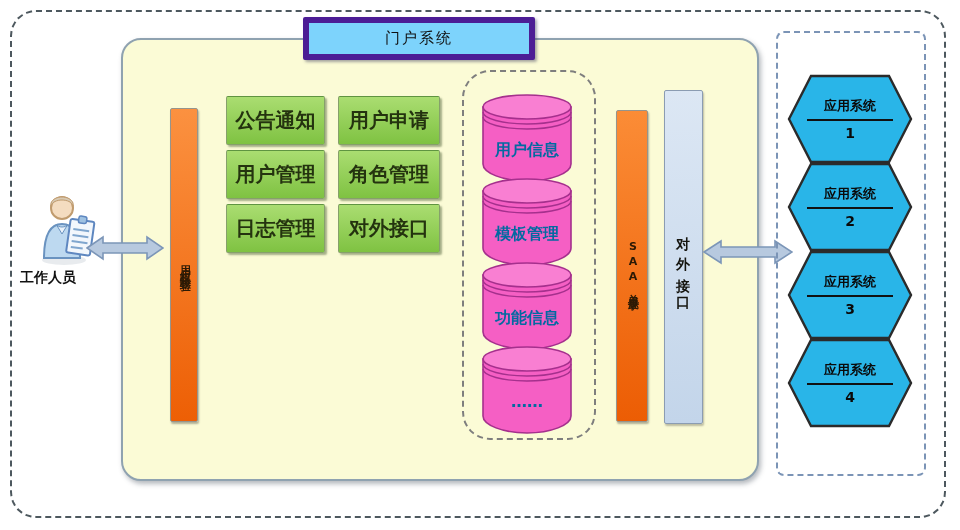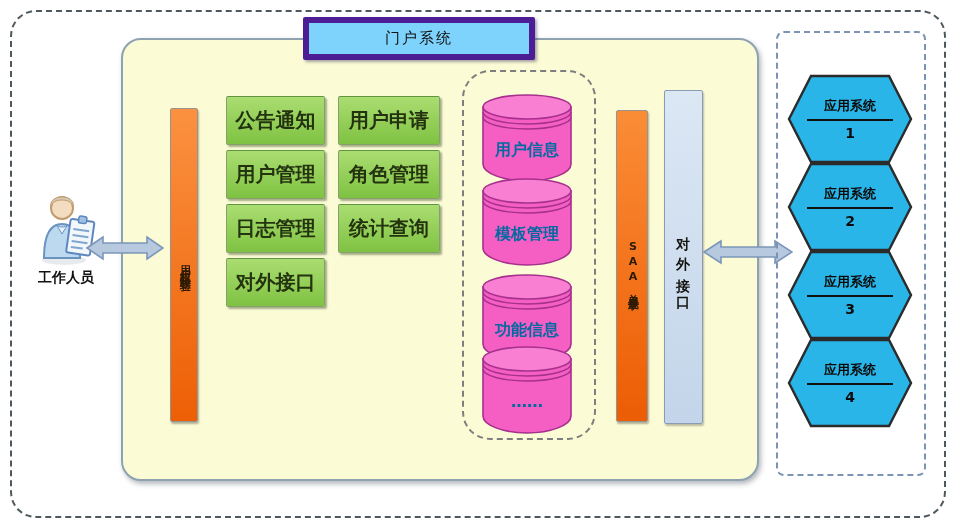--- a/index.html
+++ b/index.html
@@ -22,21 +22,21 @@
   .title-box{
     position:absolute;left:303px;top:17px;width:220px;height:31px;
     background:#7dd3fc;border:6px solid #4c1d95;border-radius:2px;
     box-shadow:2px 2px 3px rgba(60,60,90,.45);
     display:flex;align-items:center;justify-content:center;
     font-size:15px;font-weight:normal;color:#101010;letter-spacing:2px;z-index:5;
   }
   
   .actor{position:absolute;left:34px;top:194px;width:64px;height:72px;}
   .actor-label{
-    position:absolute;left:20px;top:269px;width:92px;text-align:center;
+    position:absolute;left:20px;top:269px;width:92px;text-align:left;
     font-size:14px;font-weight:bold;color:#111;
   }
   
   .arrow{position:absolute;}
   .arrow-left{left:86px;top:234px;width:78px;height:28px;}
   .arrow-right{left:703px;top:238px;width:90px;height:28px;}
   
   .vbar{
     position:absolute;display:flex;align-items:center;justify-content:center;
     border-radius:2px;
@@ -139,21 +139,20 @@
   <div class="vbar bar-auth">
     <span class="vtext">用户权限校验</span>
   </div>
 
   <div class="modules">
     <div class="module">公告通知</div>
     <div class="module">用户申请</div>
     <div class="module">用户管理</div>
     <div class="module">角色管理</div>
     <div class="module">日志管理</div>
-    <div class="module">统计查询</div>
     <div class="module">对外接口</div>
   </div>
 
   <div class="db-frame"></div>
 
   <div class="cylinder" style="top:92px">
     <svg width="94" height="92" viewBox="0 0 94 92">
       <path d="M3,15 L3,72 C3,81 23,89 47,89 C71,89 91,81 91,72 L91,15 Z" fill="#F55FC4" stroke="#A5308D" stroke-width="1.6"></path>
       <ellipse cx="47" cy="15" rx="44" ry="12" fill="#F97FD2" stroke="#A5308D" stroke-width="1.6"></ellipse>
       <path d="M3,20 A44,12 0 0 0 91,20" fill="none" stroke="#A5308D" stroke-width="1.4"></path>
@@ -165,21 +164,21 @@
   <div class="cylinder" style="top:176px">
     <svg width="94" height="92" viewBox="0 0 94 92">
       <path d="M3,15 L3,72 C3,81 23,89 47,89 C71,89 91,81 91,72 L91,15 Z" fill="#F55FC4" stroke="#A5308D" stroke-width="1.6"></path>
       <ellipse cx="47" cy="15" rx="44" ry="12" fill="#F97FD2" stroke="#A5308D" stroke-width="1.6"></ellipse>
       <path d="M3,20 A44,12 0 0 0 91,20" fill="none" stroke="#A5308D" stroke-width="1.4"></path>
       <path d="M3,25 A44,12 0 0 0 91,25" fill="none" stroke="#A5308D" stroke-width="1.4"></path>
     </svg>
     <div class="cyl-label">模板管理</div>
   </div>
 
-  <div class="cylinder" style="top:272px">
+  <div class="cylinder" style="top:260px">
     <svg width="94" height="92" viewBox="0 0 94 92">
       <path d="M3,15 L3,72 C3,81 23,89 47,89 C71,89 91,81 91,72 L91,15 Z" fill="#F55FC4" stroke="#A5308D" stroke-width="1.6"></path>
       <ellipse cx="47" cy="15" rx="44" ry="12" fill="#F97FD2" stroke="#A5308D" stroke-width="1.6"></ellipse>
       <path d="M3,20 A44,12 0 0 0 91,20" fill="none" stroke="#A5308D" stroke-width="1.4"></path>
       <path d="M3,25 A44,12 0 0 0 91,25" fill="none" stroke="#A5308D" stroke-width="1.4"></path>
     </svg>
     <div class="cyl-label">功能信息</div>
   </div>
 
   <div class="cylinder" style="top:344px">

